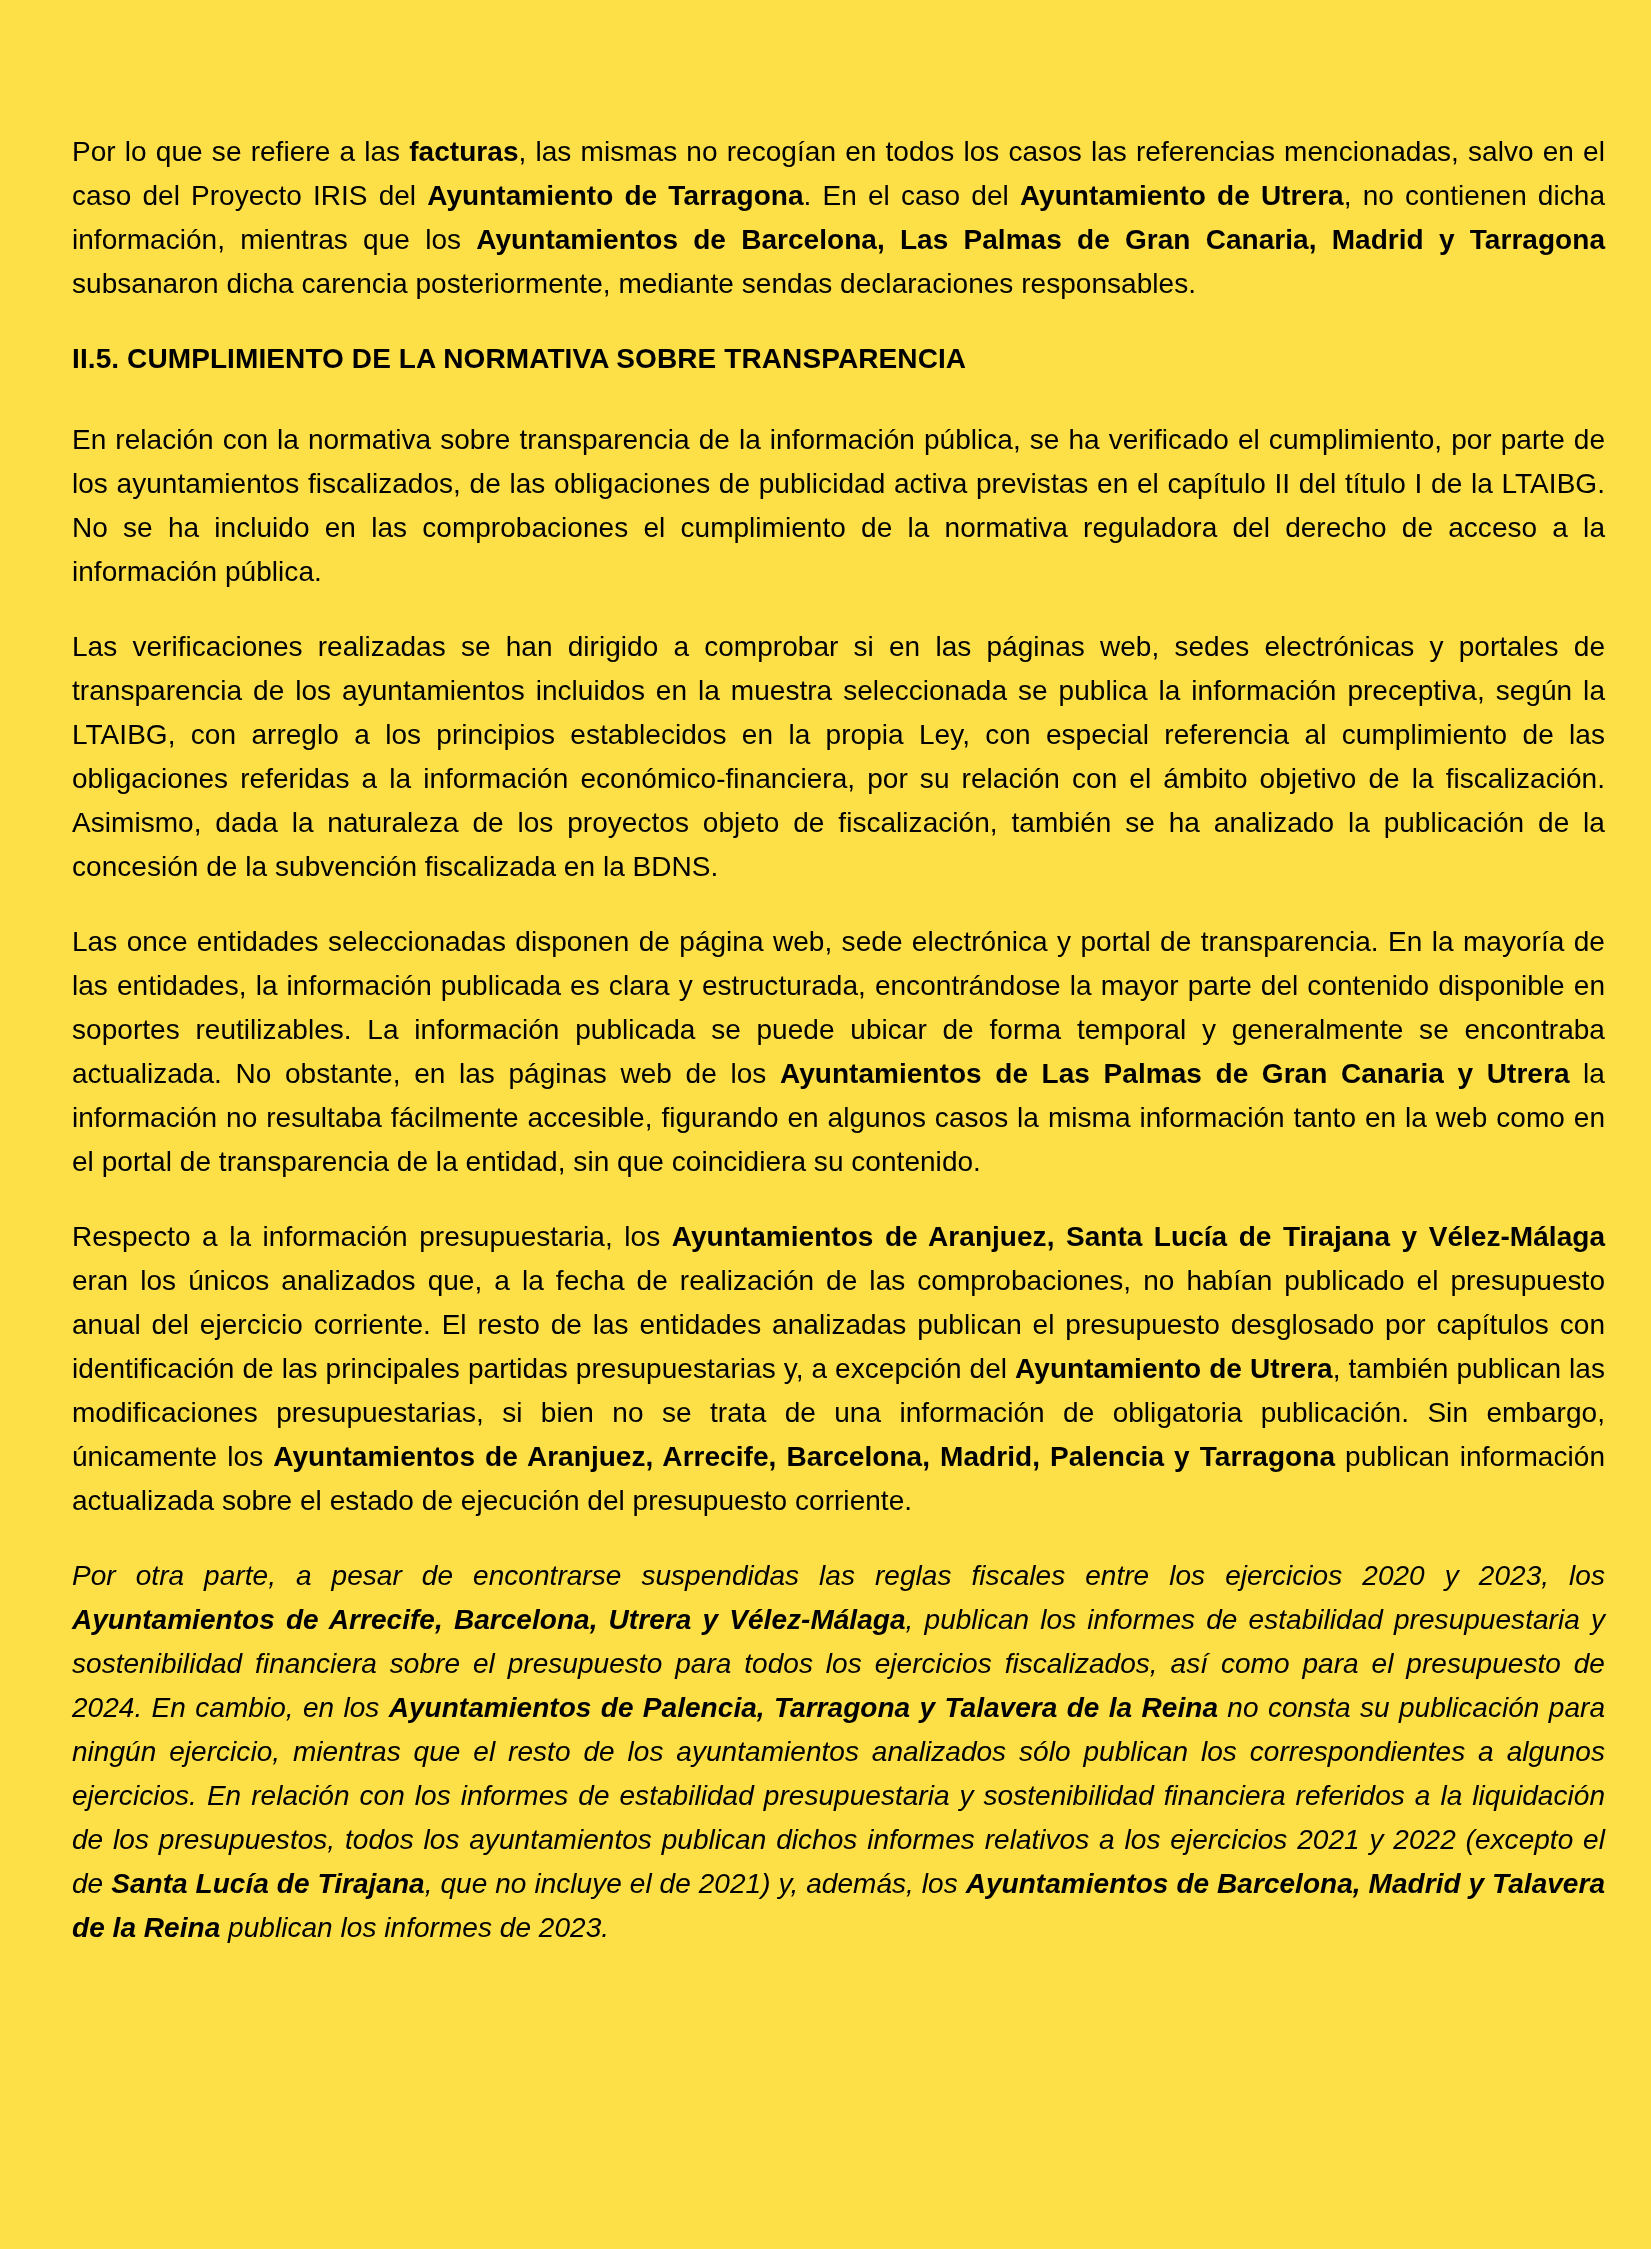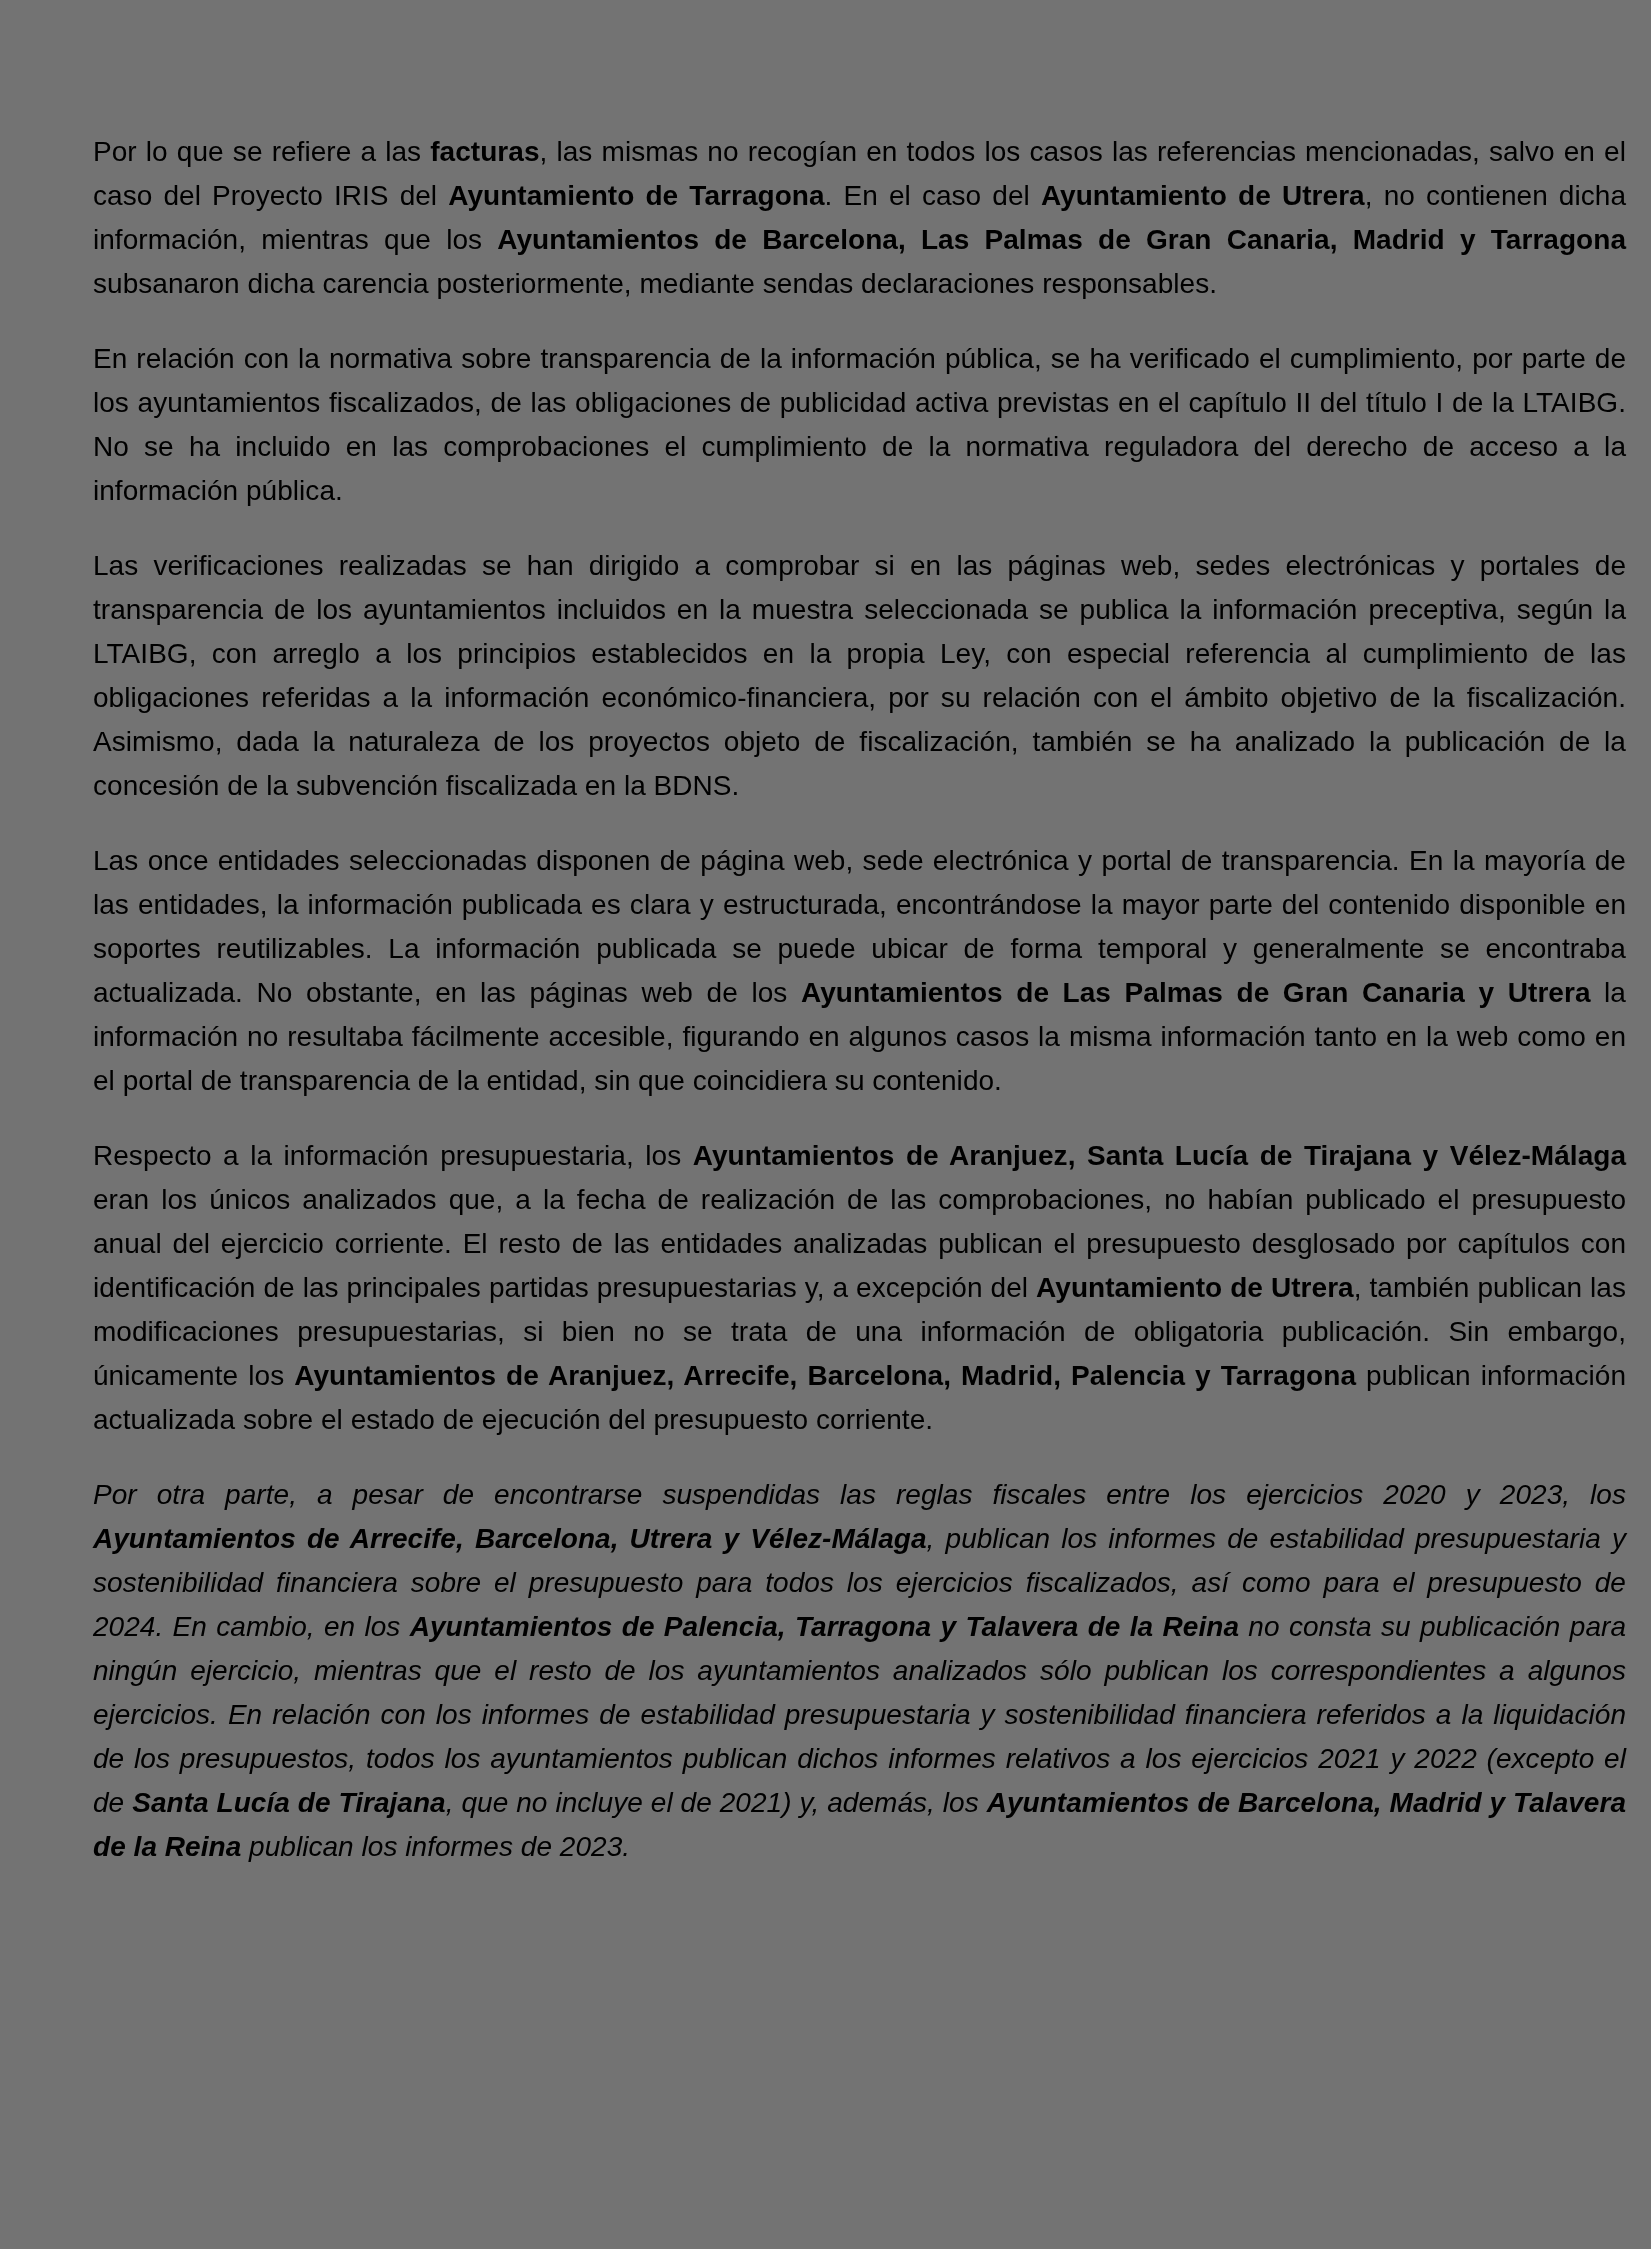--- a/index.html
+++ b/index.html
@@ -8,23 +8,23 @@
     background: #ffffff;
   }
   body {
     font-family: "Liberation Sans", sans-serif;
     color: #000000;
   }
   .page {
     position: relative;
     width: 1652px;
     height: 2250px;
-    background: #737373;
+    background: #fde047;
     box-sizing: border-box;
-    padding: 130px 59px 0 93px;
+    padding: 130px 59px 0 72px;
     overflow: hidden;
   }
   .doc-body {
     width: 1533px;
   }
   p.para {
     margin: 0 0 31px 0;
     font-size: 28px;
     line-height: 44px;
     text-align: justify;
@@ -49,20 +49,21 @@
   }
 </style>
 </head>
 <body>
 
 <div class="page">
   <div class="doc-body">
 
     <p class="para">Por lo que se refiere a las <b>facturas</b>, las mismas no recogían en todos los casos las referencias mencionadas, salvo en el caso del Proyecto IRIS del <b>Ayuntamiento de Tarragona</b>. En el caso del <b>Ayuntamiento de Utrera</b>, no contienen dicha información, mientras que los <b>Ayuntamientos de Barcelona, Las Palmas de Gran Canaria, Madrid y Tarragona</b> subsanaron dicha carencia posteriormente, mediante sendas declaraciones responsables.</p>
 
+    <h2 class="section-heading">II.5. CUMPLIMIENTO DE LA NORMATIVA SOBRE TRANSPARENCIA</h2>
 
     <p class="para">En relación con la normativa sobre transparencia de la información pública, se ha verificado el cumplimiento, por parte de los ayuntamientos fiscalizados, de las obligaciones de publicidad activa previstas en el capítulo II del título I de la LTAIBG. No se ha incluido en las comprobaciones el cumplimiento de la normativa reguladora del derecho de acceso a la información pública.</p>
 
     <p class="para">Las verificaciones realizadas se han dirigido a comprobar si en las páginas web, sedes electrónicas y portales de transparencia de los ayuntamientos incluidos en la muestra seleccionada se publica la información preceptiva, según la LTAIBG, con arreglo a los principios establecidos en la propia Ley, con especial referencia al cumplimiento de las obligaciones referidas a la información económico-financiera, por su relación con el ámbito objetivo de la fiscalización. Asimismo, dada la naturaleza de los proyectos objeto de fiscalización, también se ha analizado la publicación de la concesión de la subvención fiscalizada en la BDNS.</p>
 
     <p class="para">Las once entidades seleccionadas disponen de página web, sede electrónica y portal de transparencia. En la mayoría de las entidades, la información publicada es clara y estructurada, encontrándose la mayor parte del contenido disponible en soportes reutilizables. La información publicada se puede ubicar de forma temporal y generalmente se encontraba actualizada. No obstante, en las páginas web de los <b>Ayuntamientos de Las Palmas de Gran Canaria y Utrera</b> la información no resultaba fácilmente accesible, figurando en algunos casos la misma información tanto en la web como en el portal de transparencia de la entidad, sin que coincidiera su contenido.</p>
 
     <p class="para">Respecto a la información presupuestaria, los <b>Ayuntamientos de Aranjuez, Santa Lucía de Tirajana y Vélez-Málaga</b> eran los únicos analizados que, a la fecha de realización de las comprobaciones, no habían publicado el presupuesto anual del ejercicio corriente. El resto de las entidades analizadas publican el presupuesto desglosado por capítulos con identificación de las principales partidas presupuestarias y, a excepción del <b>Ayuntamiento de Utrera</b>, también publican las modificaciones presupuestarias, si bien no se trata de una información de obligatoria publicación. Sin embargo, únicamente los <b>Ayuntamientos de Aranjuez, Arrecife, Barcelona, Madrid, Palencia y Tarragona</b> publican información actualizada sobre el estado de ejecución del presupuesto corriente.</p>
 
     <p class="para">Por otra parte, a pesar de encontrarse suspendidas las reglas fiscales entre los ejercicios 2020 y 2023, los <b>Ayuntamientos de Arrecife, Barcelona, Utrera y Vélez-Málaga</b>, publican los informes de estabilidad presupuestaria y sostenibilidad financiera sobre el presupuesto para todos los ejercicios fiscalizados, así como para el presupuesto de 2024. En cambio, en los <b>Ayuntamientos de Palencia, Tarragona y Talavera de la Reina</b> no consta su publicación para ningún ejercicio, mientras que el resto de los ayuntamientos analizados sólo publican los correspondientes a algunos ejercicios. En relación con los informes de estabilidad presupuestaria y sostenibilidad financiera referidos a la liquidación de los presupuestos, todos los ayuntamientos publican dichos informes relativos a los ejercicios 2021 y 2022 (excepto el de <b>Santa Lucía de Tirajana</b>, que no incluye el de 2021) y, además, los <b>Ayuntamientos de Barcelona, Madrid y Talavera de la Reina</b> publican los informes de 2023.</p>

